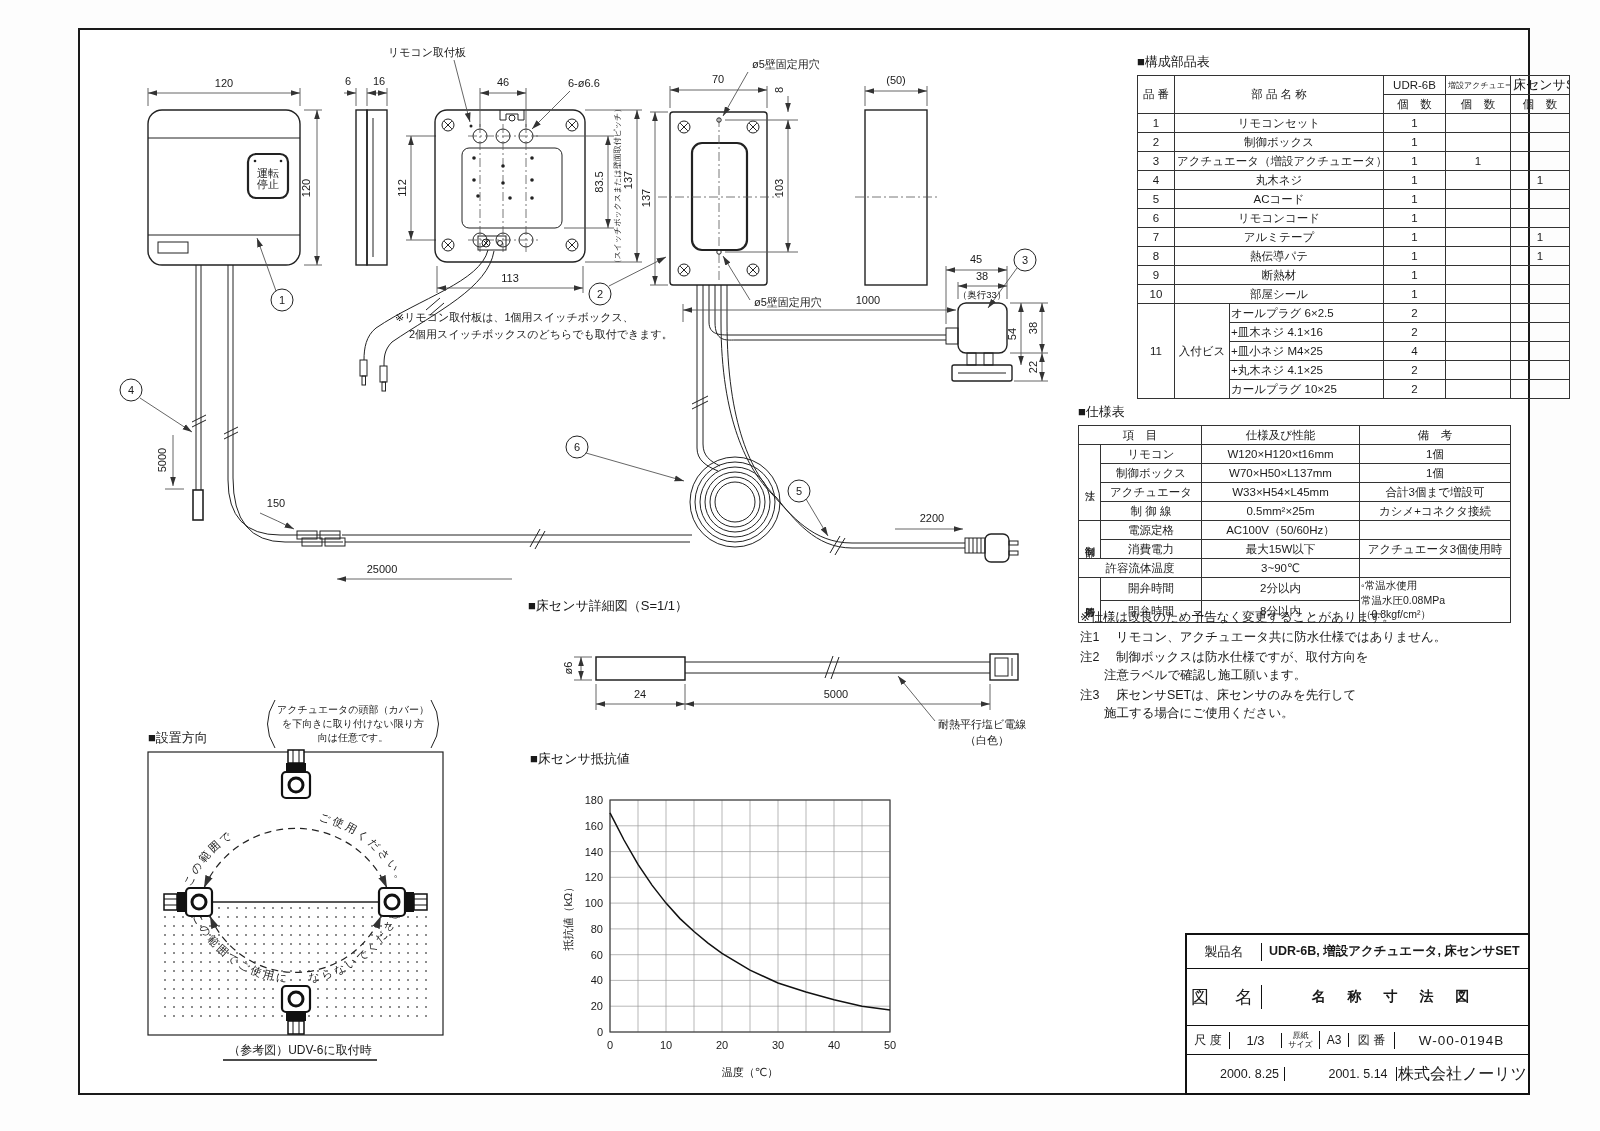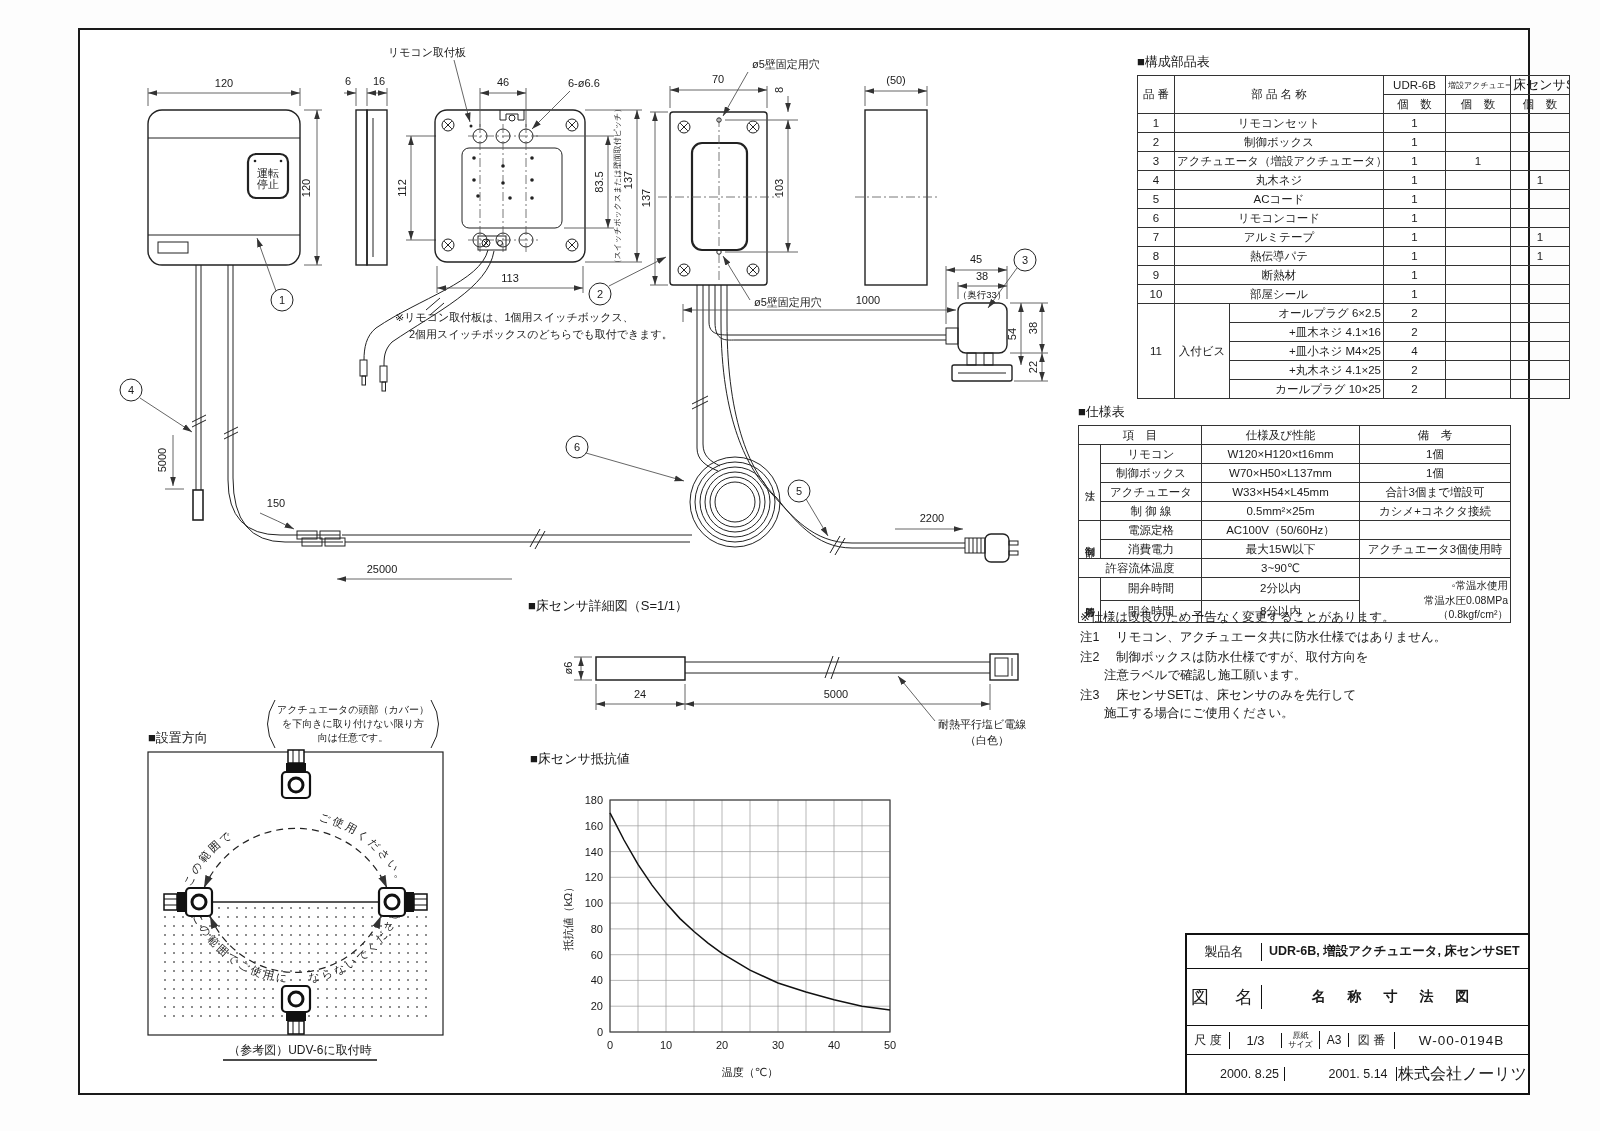--- a/index.html
+++ b/index.html
@@ -25,21 +25,21 @@
   .arc{font-size:11px;letter-spacing:2.5px}
   .tick{font-size:11px}
   
   #parts{position:absolute;left:1137px;top:53px;width:436px}
   #spec{position:absolute;left:1078px;top:403px;width:436px}
   .sec-title{font-size:13px;margin-bottom:4px}
   table.dt{border-collapse:collapse;table-layout:fixed;width:432px}
   .dt td{border:1px solid #333;font-size:11.5px;text-align:center;height:19px;padding:0 2px;overflow:hidden;white-space:nowrap}
   .dt td.h8{font-size:8px}
   .dt td.h9{font-size:13px}
-  .dt td.left{text-align:right;padding-left:1px}
+  .dt td.left{text-align:left;padding-left:1px}
   .dt td.vg{writing-mode:vertical-rl;text-orientation:upright;font-size:10px;letter-spacing:1px;padding:0;width:22px}
   .dt td.vg.small{font-size:9px;letter-spacing:0}
   #notes{position:absolute;left:1080px;top:610px;width:452px;font-size:12.5px;line-height:1.2}
   .note-row{display:flex;margin-bottom:5px}
   .note-caution{}
   .nlab{width:36px;flex:none}
   .nind{margin-left:24px;margin-top:-2px;margin-bottom:5px}
   
   #tblock{position:absolute;left:1185px;top:933px;width:345px;height:162px;border:2.5px solid #111;display:flex;flex-direction:column;background:#fff}
   .tbr{display:flex;border-bottom:1.5px solid #111;align-items:center}

